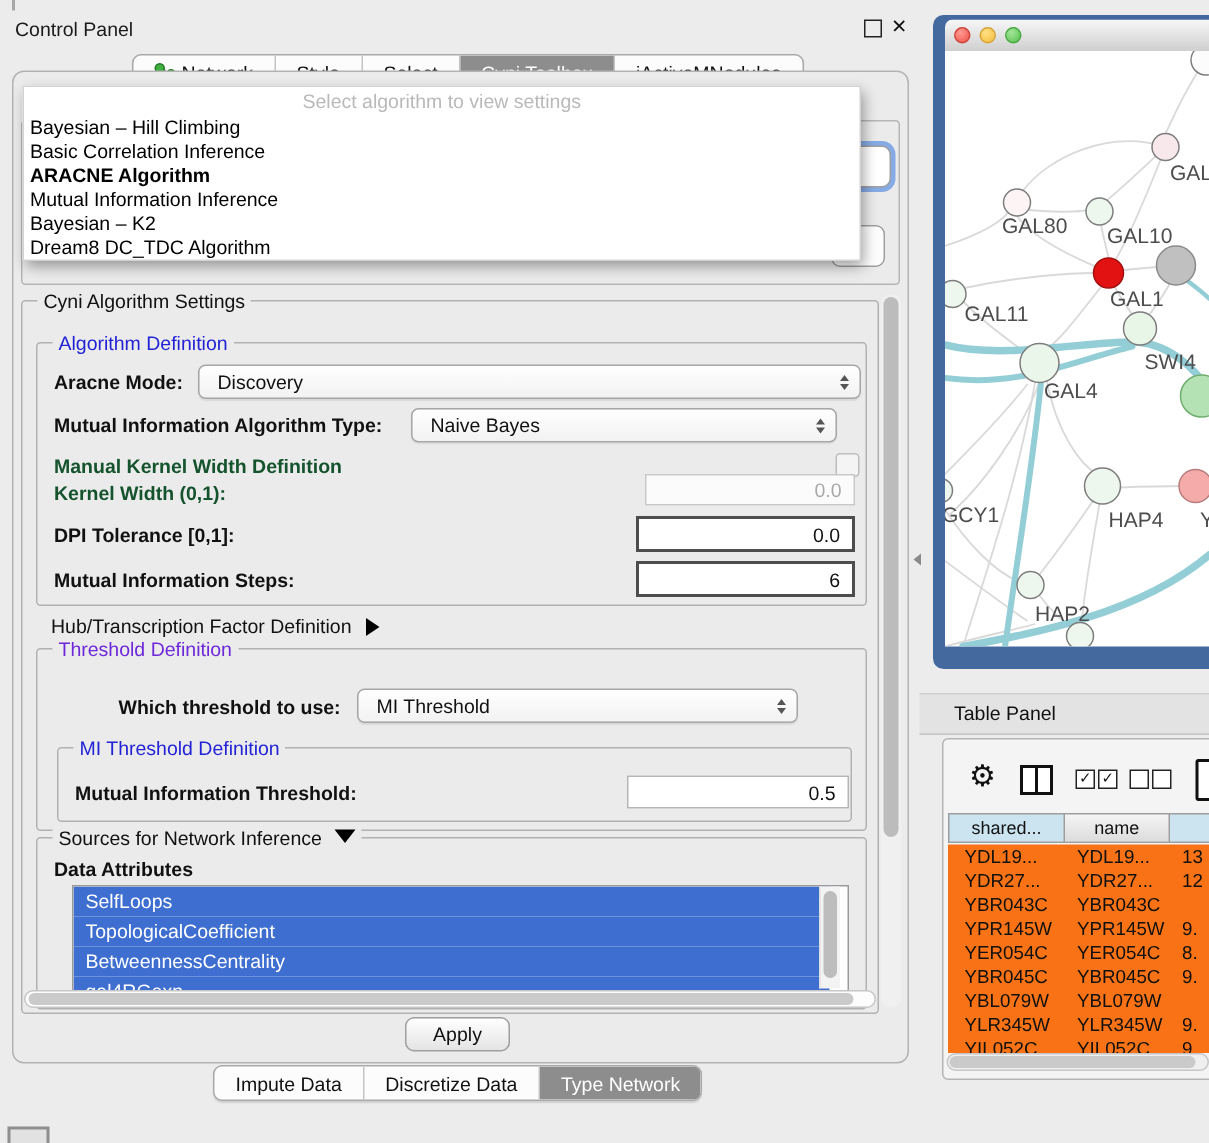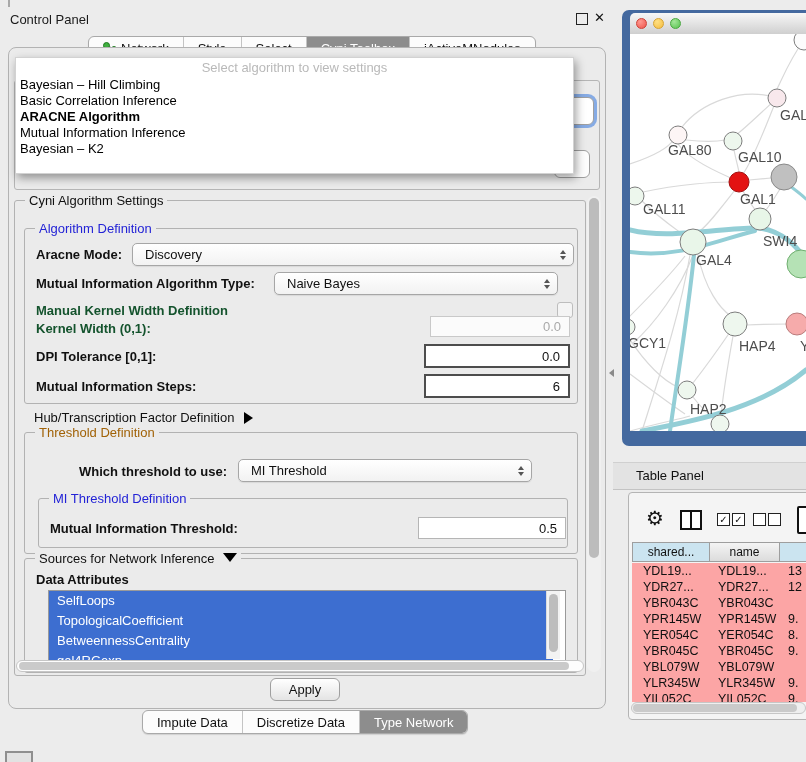--- a/index.html
+++ b/index.html
@@ -30,21 +30,21 @@
   
   .popup{left:15px;top:57px;width:557px;height:115px;background:#fff;border:1px solid #d2d2d2;
          box-shadow:2px 4px 9px rgba(0,0,0,.38);z-index:30;}
   .popup .ph{height:19px;line-height:19px;text-align:center;color:#b9b9b9;}
   .popup .it{height:16px;line-height:16px;padding-left:4px;color:#000;}
   .popup .it.bold{font-weight:bold;}
   
   .gbox{border:1px solid #b2b2b2;border-radius:3px;background:transparent;}
   .gtitle{position:absolute;top:-8px;left:10px;background:#ebebeb;padding:0 4px;font-size:13px;line-height:15px;}
   .gtitle.blue{color:#2323d6;}
-  .gtitle.green{color:#a16207;}
+  .gtitle.green{color:#6d28d9;}
   .lbl{font-weight:bold;font-size:13px;white-space:nowrap;}
   .lbl.dis{color:#14532d;}
   .combo{background:linear-gradient(#ffffff,#f2f2f2);border:1px solid #a6a6a6;border-radius:5px;display:flex;
          align-items:center;padding:0 22px 0 12px;font-size:13px;box-shadow:0 1px 1px rgba(0,0,0,.08);}
   .stepper{position:absolute;right:7px;top:50%;transform:translateY(-50%);display:flex;flex-direction:column;gap:2px;}
   .stepper b{width:0;height:0;border-left:3.5px solid transparent;border-right:3.5px solid transparent;}
   .stepper b.up{border-bottom:4px solid #555;}
   .stepper b.dn{border-top:4px solid #555;}
   .field{background:#fff;text-align:right;padding:0 8px;font-size:13px;display:flex;align-items:center;justify-content:flex-end;}
   .field.dark{border:2px solid #4d4d4d;}
@@ -129,20 +129,21 @@
   <div class="abs combo-frag2"></div>
   <div class="abs combo-frag1"></div>
 
   <div class="abs popup">
     <div class="ph">Select algorithm to view settings</div>
     <div class="it">Bayesian – Hill Climbing</div>
     <div class="it">Basic Correlation Inference</div>
     <div class="it bold">ARACNE Algorithm</div>
     <div class="it">Mutual Information Inference</div>
     <div class="it">Bayesian – K2</div>
+    <div class="it">Dream8 DC_TDC Algorithm</div>
   </div>
 
   <div class="abs gbox" style="left:14px;top:200px;width:570px;height:474px;">
     <span class="gtitle">Cyni Algorithm Settings</span>
   </div>
 
   <div class="abs gbox" style="left:24px;top:228px;width:552px;height:174px;">
     <span class="gtitle blue">Algorithm Definition</span>
   </div>
   <div class="abs lbl" style="left:36px;top:247px;">Aracne Mode:</div>
@@ -334,21 +335,21 @@
         <span>shared...</span>
       </div>
     <div class="th gray" style="width:70px;">
         <span>name</span>
       </div>
     <div class="th blue" style="width:30px;">
         <span></span>
       </div>
   </div>
 
-  <div class="abs" style="left:632px;top:563px;width:174px;height:139px;overflow:hidden;background:#fca5a5;">
+  <div class="abs" style="left:632px;top:563px;width:174px;height:139px;overflow:hidden;background:#f97316;">
     <div class="trow">
         <div class="tc" style="width:78px;padding-left:11px;box-sizing:border-box;">YDL19...</div>
         <div class="tc" style="width:70px;padding-left:8px;box-sizing:border-box;">YDL19...</div>
         <div class="tc" style="width:26px;padding-left:8px;box-sizing:border-box;">13</div>
       </div>
     <div class="trow">
         <div class="tc" style="width:78px;padding-left:11px;box-sizing:border-box;">YDR27...</div>
         <div class="tc" style="width:70px;padding-left:8px;box-sizing:border-box;">YDR27...</div>
         <div class="tc" style="width:26px;padding-left:8px;box-sizing:border-box;">12</div>
       </div>

